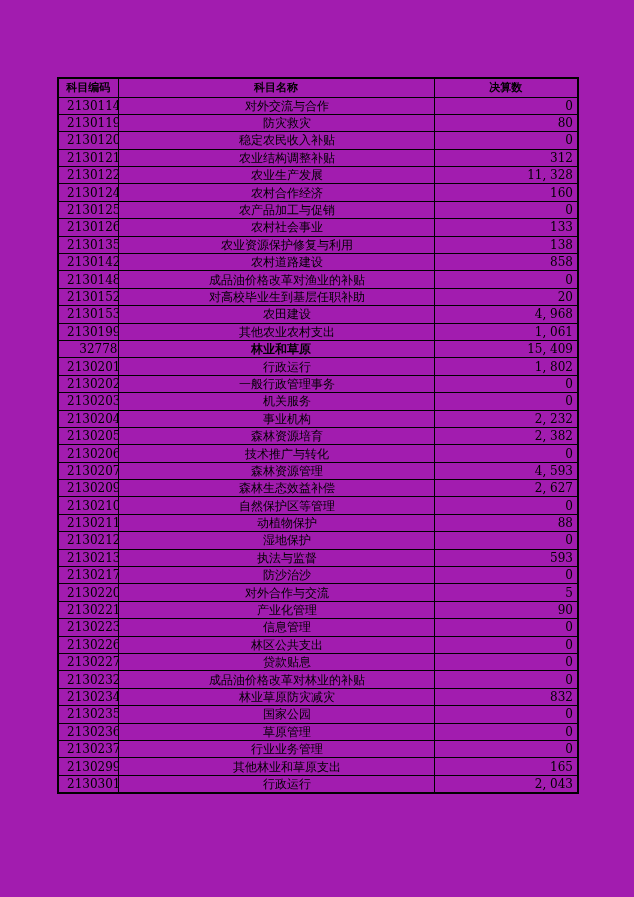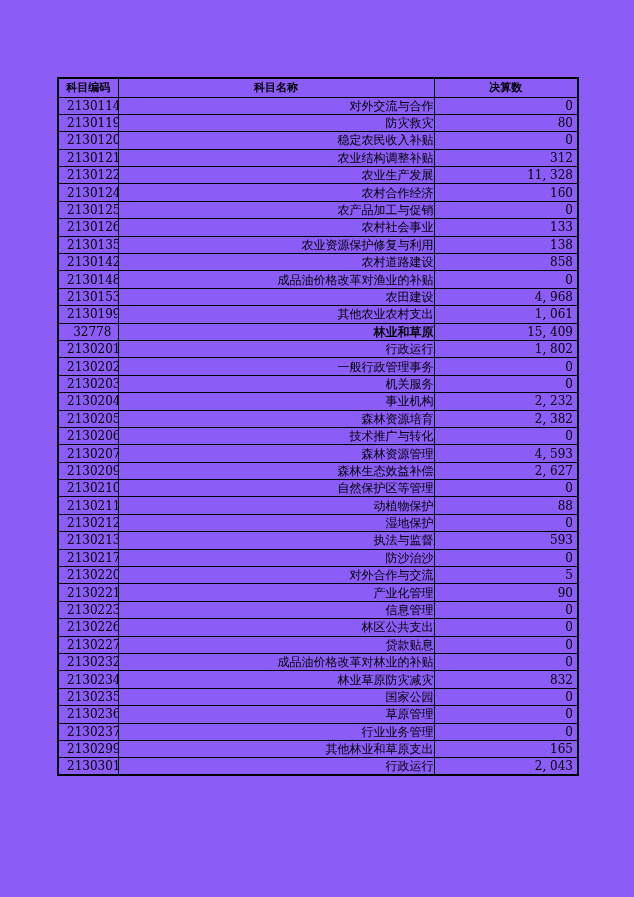--- a/index.html
+++ b/index.html
@@ -12,21 +12,21 @@
     height: 897px;
     position: relative;
     font-family: "DejaVu Serif", "Liberation Serif", serif;
     color: #000000;
   }
   .page {
     position: absolute;
     left: 0; top: 0;
     width: 634px;
     height: 897px;
-    background: #8b5cf6;
+    background: #a21caf;
   }
   table.budget-table {
     position: absolute;
     left: 57px;
     top: 77px;
     width: 520px;
     border-collapse: collapse;
     table-layout: fixed;
     border: 2px solid #000000;
   }
@@ -50,25 +50,25 @@
     height: 17.4px;
     padding: 0;
     font-size: 12px;
     line-height: 1;
     vertical-align: middle;
     white-space: nowrap;
     overflow: hidden;
     box-sizing: border-box;
   }
   .budget-table td.col-code {
+    text-align: right;
+    padding-left: 8px;
+  }
+  .budget-table td.col-name {
     text-align: center;
-    padding-left: 8px;
-  }
-  .budget-table td.col-name {
-    text-align: right;
     padding-left: 22px;
     margin-left: 46px;
   }
   .budget-table td.col-value {
     text-align: right;
     padding-right: 4px;
   }
   .budget-table tr.section td.col-name {
     font-weight: bold;
     padding-left: 10px;
@@ -141,20 +141,25 @@
           <td class="col-code">2130142</td>
           <td class="col-name">农村道路建设</td>
           <td class="col-value">858</td>
         </tr>
         <tr>
           <td class="col-code">2130148</td>
           <td class="col-name">成品油价格改革对渔业的补贴</td>
           <td class="col-value">0</td>
         </tr>
         <tr>
+          <td class="col-code">2130152</td>
+          <td class="col-name">对高校毕业生到基层任职补助</td>
+          <td class="col-value">20</td>
+        </tr>
+        <tr>
           <td class="col-code">2130153</td>
           <td class="col-name">农田建设</td>
           <td class="col-value">4, 968</td>
         </tr>
         <tr>
           <td class="col-code">2130199</td>
           <td class="col-name">其他农业农村支出</td>
           <td class="col-value">1, 061</td>
         </tr>
         <tr class="section">

